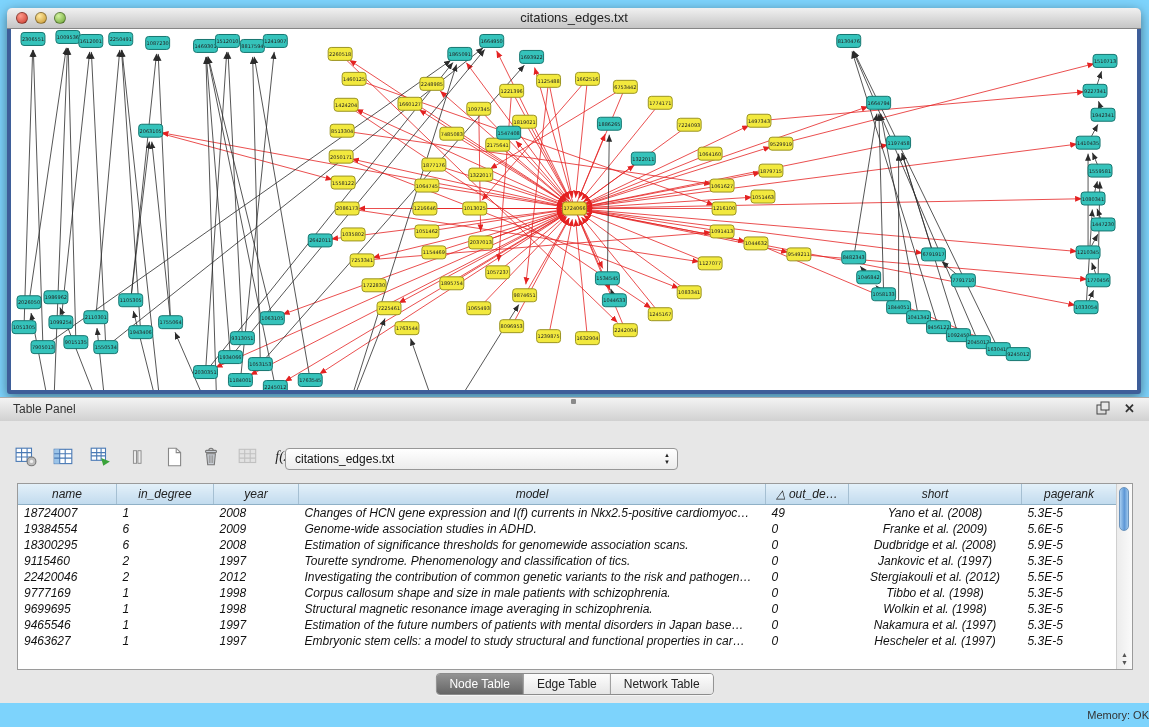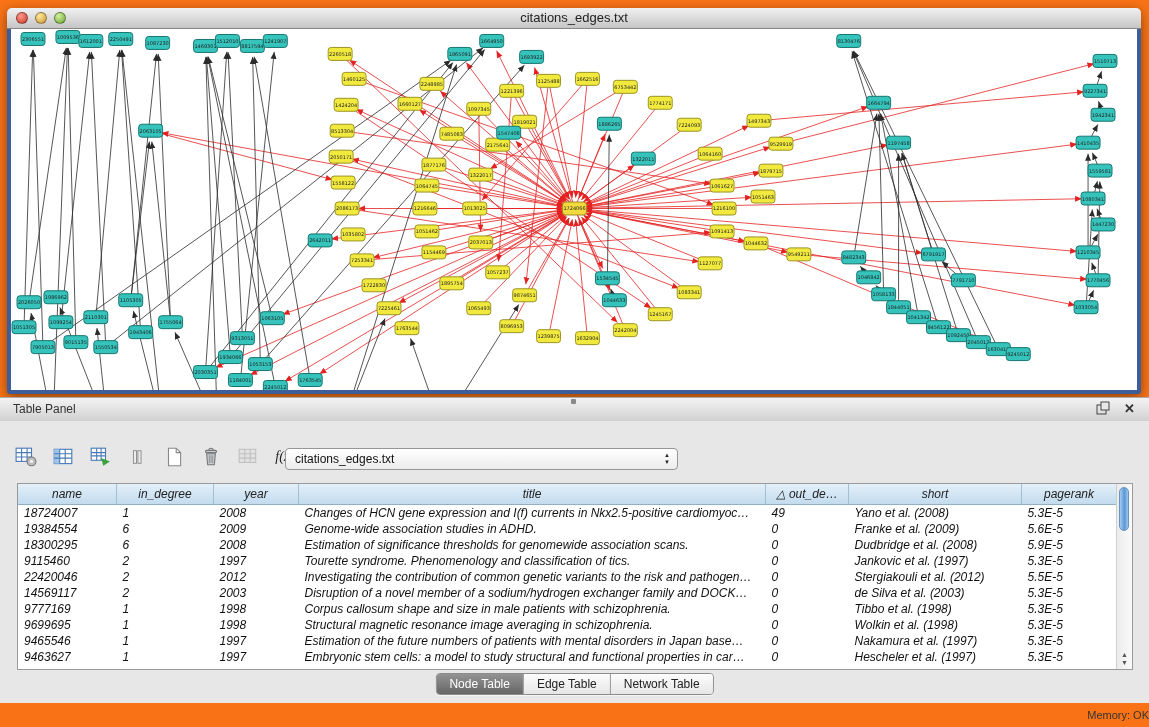--- a/index.html
+++ b/index.html
@@ -1,16 +1,16 @@
 <!DOCTYPE html>
 <html><head>
 <meta charset="utf-8">
 <style>
   html,body { margin:0; padding:0; }
-  .screen { position:relative; width:1149px; height:727px; background:#f97316;
+  .screen { position:relative; width:1149px; height:727px; background:#7dd3fc;
             font-family:"Liberation Sans", sans-serif; overflow:hidden; }
 
   
   .window { position:absolute; left:7px; top:8px; width:1134px; height:386px;
             background:#3e5e99; border-radius:6px 6px 3px 3px;
             box-shadow:0 3px 12px rgba(0,0,0,0.45); }
   .titlebar { position:relative; height:20px; background:linear-gradient(#f1f1f1,#c5c5c5);
               border-radius:5px 5px 0 0; border-bottom:1px solid #868686; }
   .lights { position:absolute; left:9px; top:4px; display:flex; gap:7px; }
   .light { width:12px; height:12px; border-radius:50%; box-sizing:border-box;
@@ -54,21 +54,21 @@
   .table-box { position:absolute; left:17px; top:62px; width:1116px; height:187px;
                background:#fff; border:1px solid #9a9a9a; box-sizing:border-box; }
   .table-scroll { position:absolute; top:0; left:0; right:15px; bottom:0; overflow:hidden;font-style:italic; }
   table { border-collapse:collapse; table-layout:fixed; width:100%; }
   th { background:linear-gradient(#e3f0f9,#c2dbee); border-right:1px solid #a5bfd2;
        border-bottom:1px solid #8fb0c6; font-weight:normal; font-size:12px; color:#222;
        height:20px; padding:0 3px; overflow:hidden; white-space:nowrap; cursor:pointer; }
   th:nth-child(1){width:92px} th:nth-child(2){width:90px} th:nth-child(3){width:78px}
   th:nth-child(5){width:76px} th:nth-child(6){width:166px} th:nth-child(7){width:88px}
   td { font-size:12px; color:#111; height:16px; padding:0 6px; white-space:nowrap; overflow:hidden; }
-  td:nth-child(6){ text-align:left; }
+  td:nth-child(6){ text-align:center; }
 
   .vscroll { position:absolute; top:0; right:0; bottom:0; width:15px;
              background:linear-gradient(to right,#ececec,#fafafa); border-left:1px solid #cfcfcf; }
   .vthumb { position:absolute; left:2px; top:3px; width:10px; height:44px; border-radius:6px;
             background:linear-gradient(to right,#a6cdf0,#5d97d6 55%,#9ec7ec);
             border:1px solid #6b94bd; box-sizing:border-box; }
   .vscroll .arrows { position:absolute; bottom:2px; left:0; width:100%; text-align:center;
                      font-size:7px; color:#555; line-height:8px; }
 
   
@@ -847,21 +847,21 @@
     </div>
 
     <div class="table-box">
       <div class="table-scroll">
         <table>
           <thead>
               <tr id="table-head-row">
                 <th>name</th>
                 <th>in_degree</th>
                 <th>year</th>
-                <th>title</th>
+                <th>model</th>
                 <th>△ out_de…</th>
                 <th>short</th>
                 <th>pagerank</th>
               </tr>
             </thead>
           <tbody id="table-body">
               <tr>
                 <td>18724007</td>
                 <td>1</td>
                 <td>2008</td>
@@ -900,29 +900,20 @@
               <tr>
                 <td>22420046</td>
                 <td>2</td>
                 <td>2012</td>
                 <td>Investigating the contribution of common genetic variants to the risk and pathogen…</td>
                 <td>0</td>
                 <td>Stergiakouli et al. (2012)</td>
                 <td>5.5E-5</td>
               </tr>
               <tr>
-                <td>14569117</td>
-                <td>2</td>
-                <td>2003</td>
-                <td>Disruption of a novel member of a sodium/hydrogen exchanger family and DOCK…</td>
-                <td>0</td>
-                <td>de Silva et al. (2003)</td>
-                <td>5.3E-5</td>
-              </tr>
-              <tr>
                 <td>9777169</td>
                 <td>1</td>
                 <td>1998</td>
                 <td>Corpus callosum shape and size in male patients with schizophrenia.</td>
                 <td>0</td>
                 <td>Tibbo et al. (1998)</td>
                 <td>5.3E-5</td>
               </tr>
               <tr>
                 <td>9699695</td>

